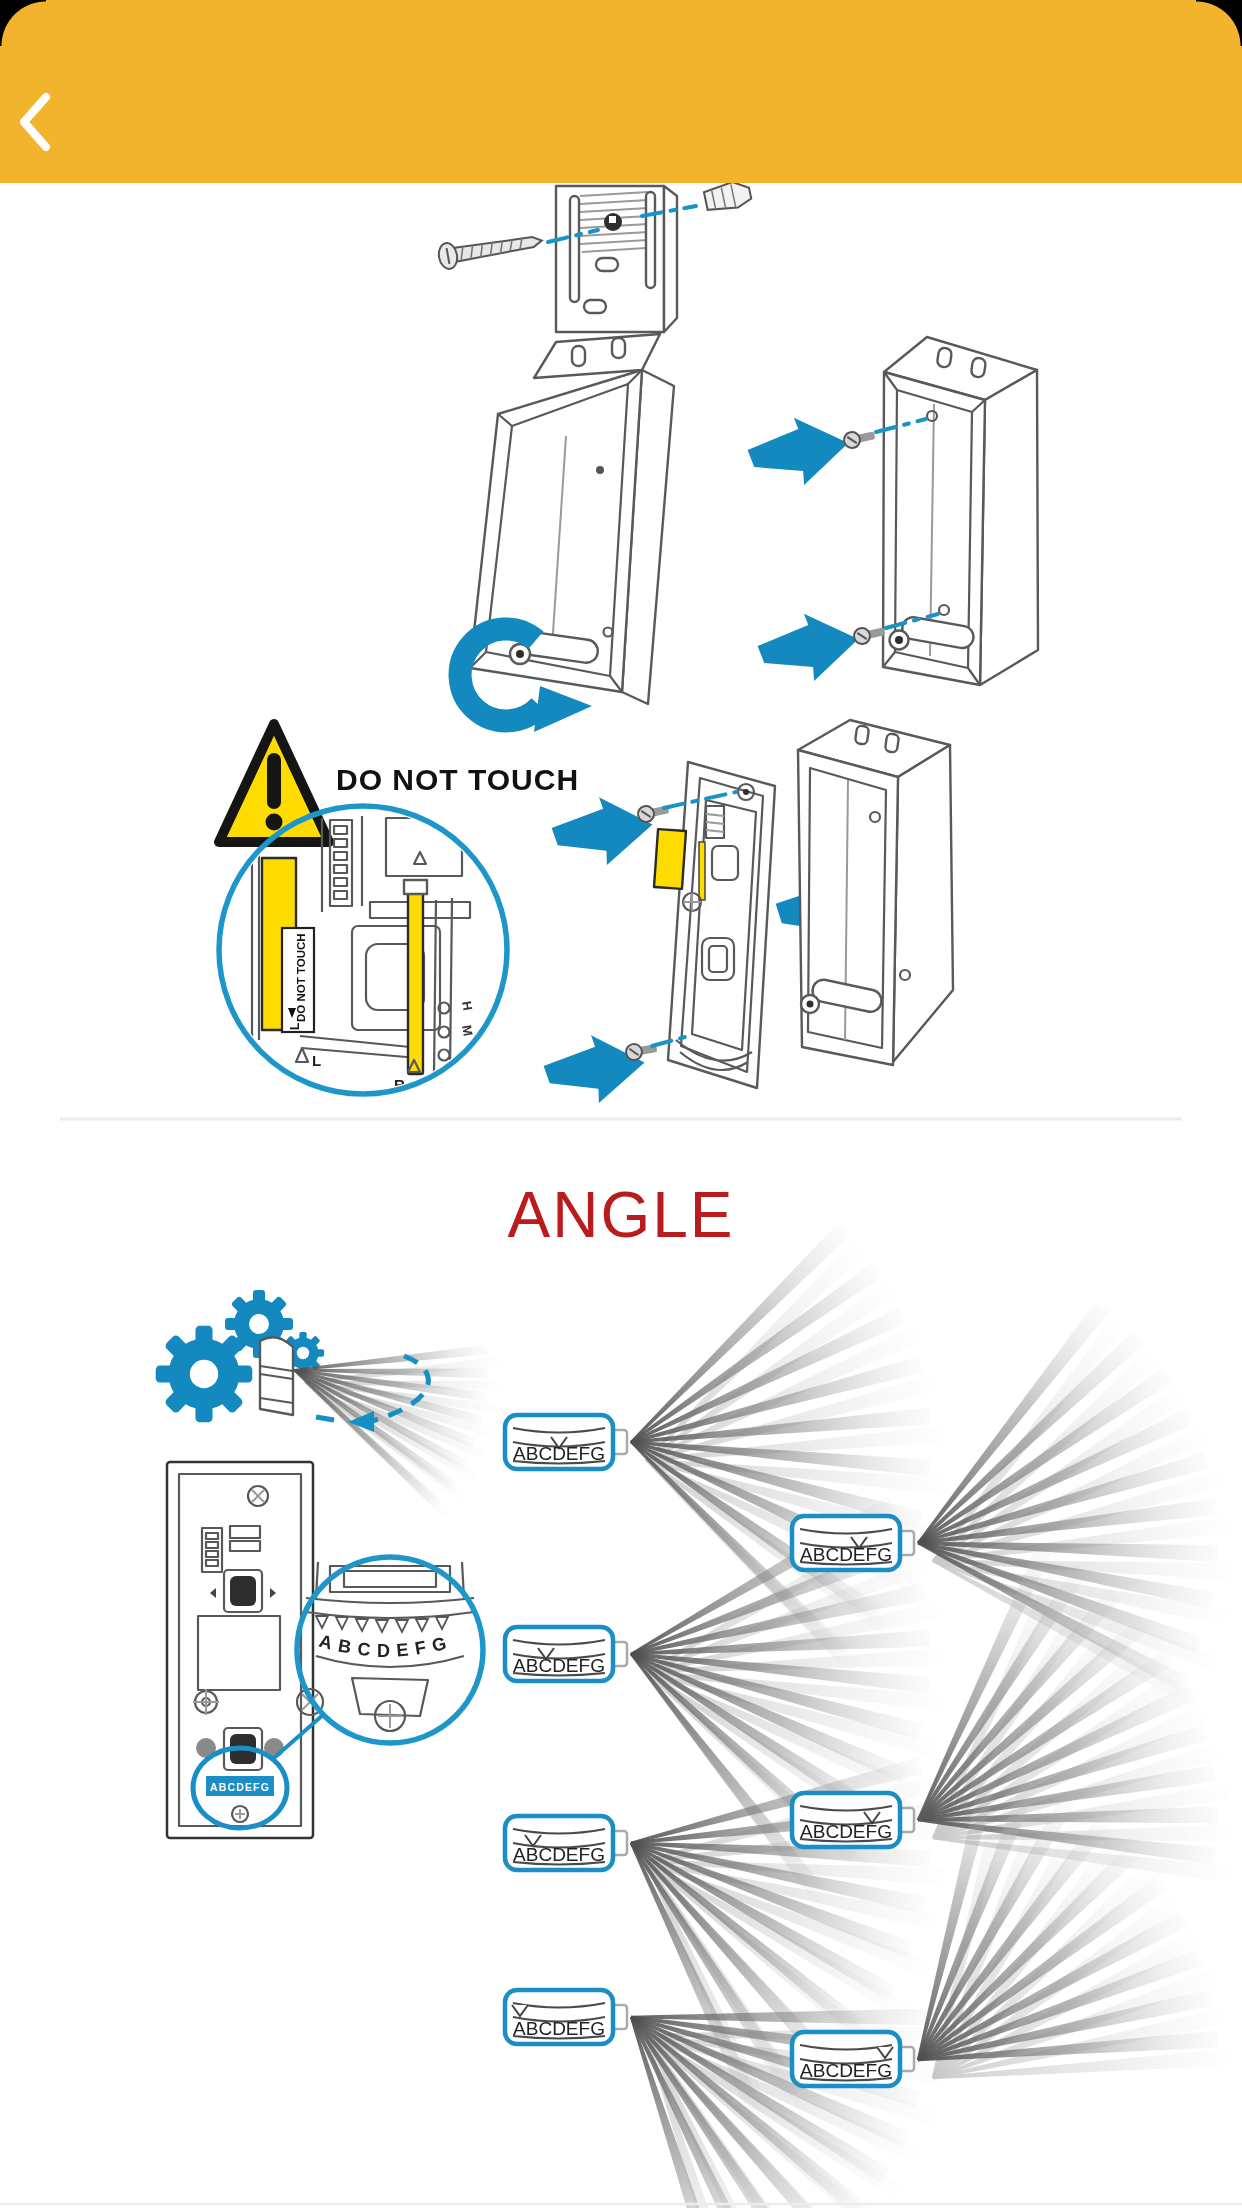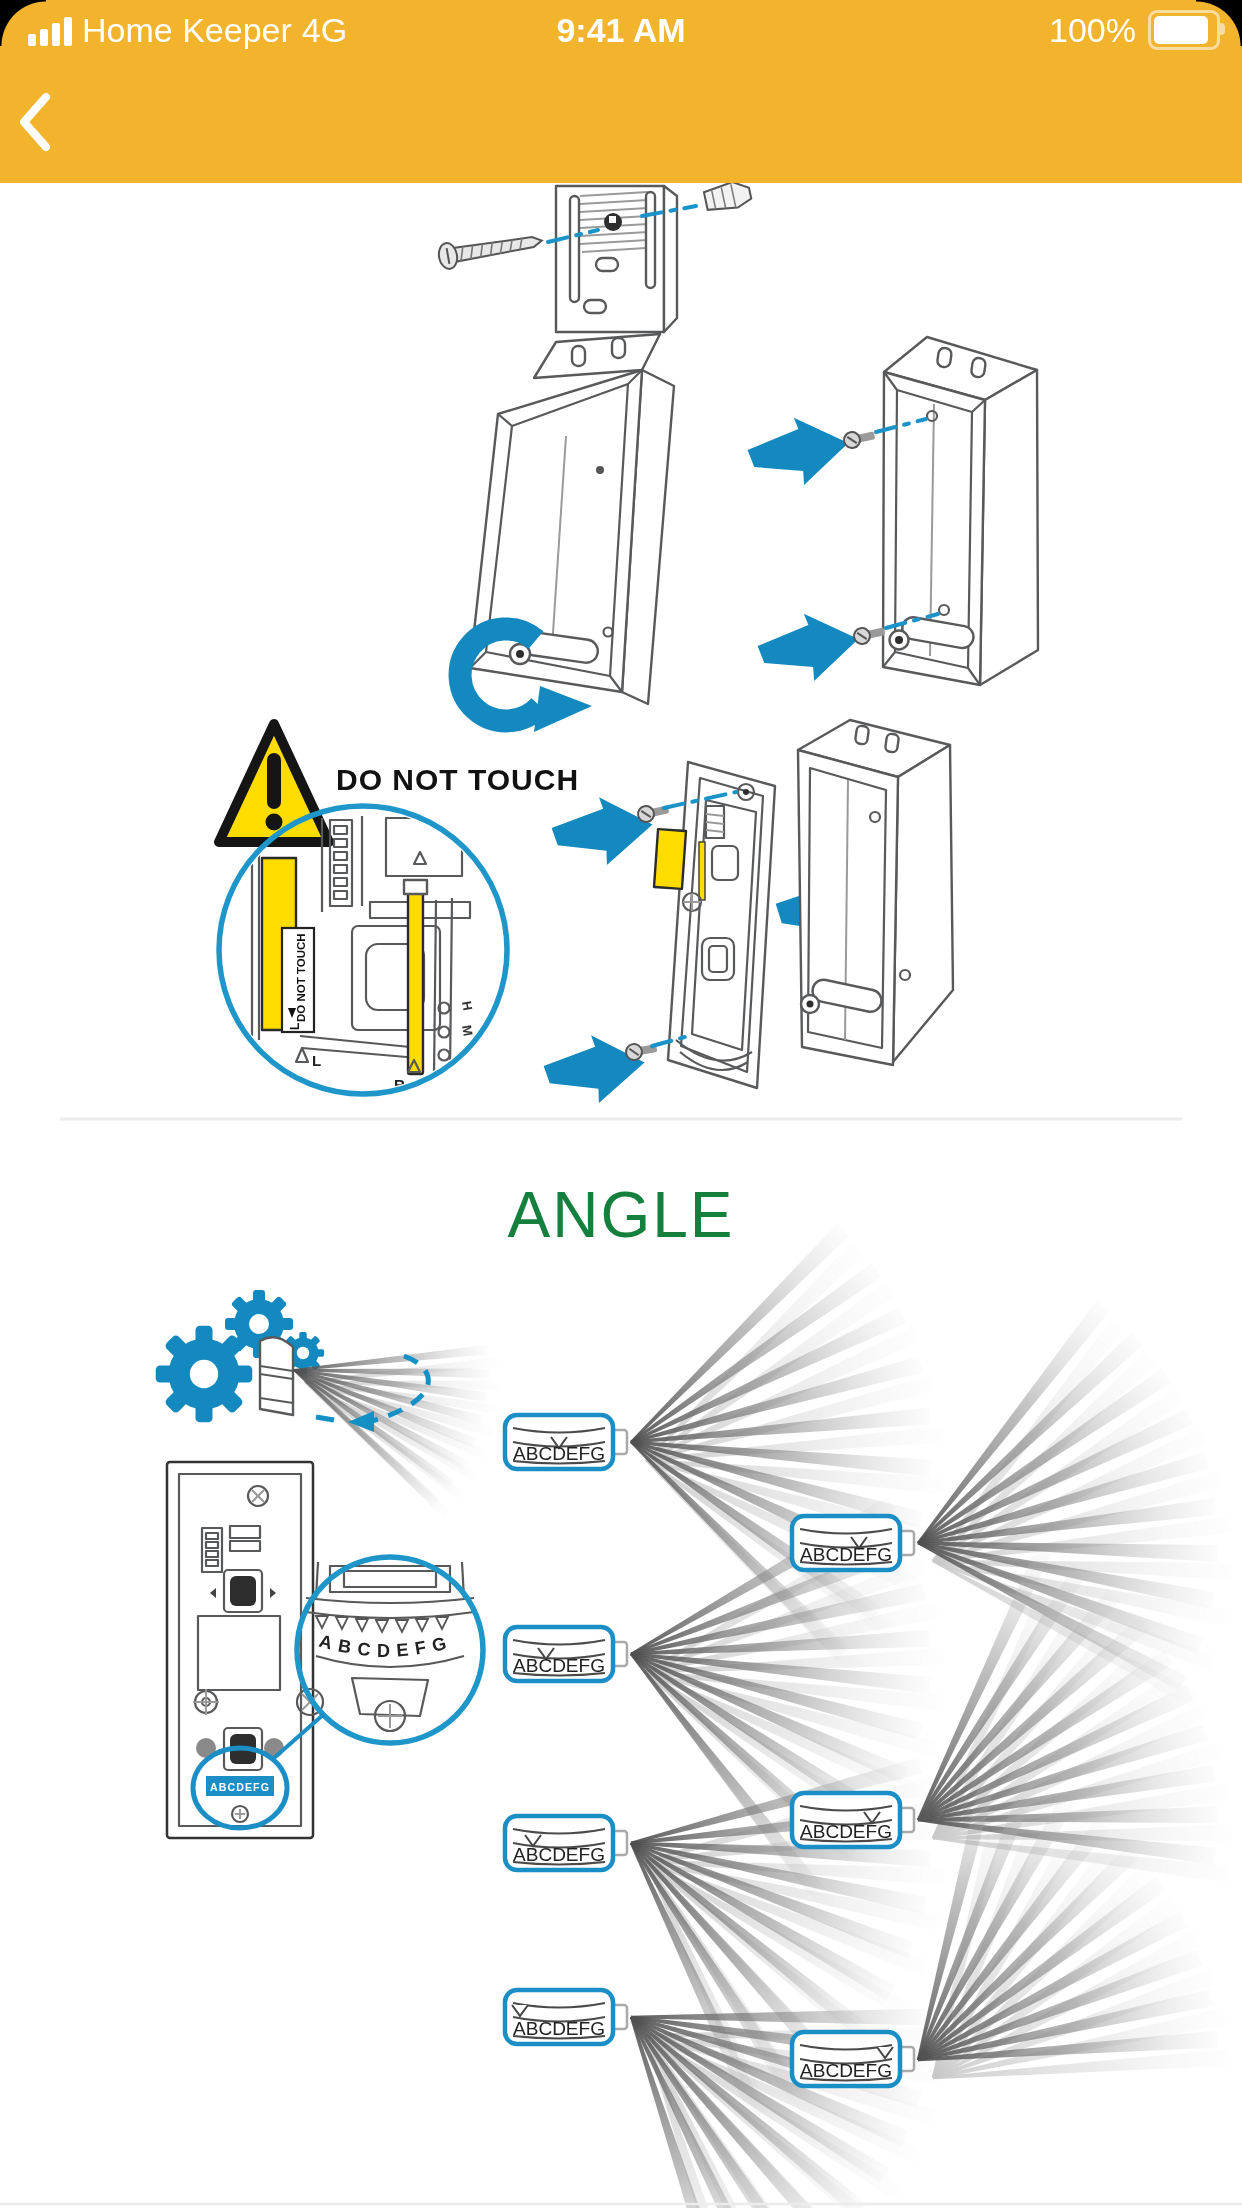--- a/index.html
+++ b/index.html
@@ -25,21 +25,21 @@
   .navbar{position:absolute;top:60px;left:0;right:0;height:123px;display:flex;align-items:center;}
   .back-btn{width:70px;height:90px;display:flex;align-items:center;justify-content:center;cursor:pointer;}
   .nav-title{color:#fff;font-size:45px;font-weight:bold;letter-spacing:.5px;white-space:nowrap;
              overflow:hidden;max-width:1100px;}
   .corner{position:absolute;top:0;width:46px;height:46px;z-index:9;}
   .corner.tl{left:0;background:radial-gradient(circle at 100% 100%, rgba(0,0,0,0) 44px, #000 45px);}
   .corner.tr{right:0;background:radial-gradient(circle at 0% 100%, rgba(0,0,0,0) 44px, #000 45px);}
   
   .content{position:absolute;top:0;left:0;width:983px;height:2208px;}
   .angle-title{position:absolute;top:1178px;left:0;width:1242px;text-align:center;
-               font-size:64px;font-weight:400;color:#15803d;letter-spacing:2px;}
+               font-size:64px;font-weight:400;color:#b91c1c;letter-spacing:2px;}
   svg{display:block;}
   svg text{font-family:"Liberation Sans",sans-serif;}
   .la{fill:#fff;stroke:#58595B;stroke-width:2.4px;stroke-linejoin:round;}
   .ln{fill:none;stroke:#58595B;stroke-width:2.2px;stroke-linejoin:round;}
   .thin{fill:none;stroke:#9a9a9a;stroke-width:2px;}
   .dd{fill:none;stroke:#1A93C8;stroke-width:4px;stroke-dasharray:20 9 5 9;stroke-linecap:round;}
   .ybox{fill:#FFDC00;stroke:#2b2b2b;stroke-width:2.4px;stroke-linejoin:round;}
   .boxb{fill:#fff;stroke:#1B8FC5;stroke-width:4.5px;}
   .dialln{fill:none;stroke:#4a4a4a;stroke-width:2px;}
 </style>
@@ -544,40 +544,20 @@
         <text x="54" y="45" text-anchor="middle" font-size="19" fill="#222" textLength="92" lengthAdjust="spacingAndGlyphs">ABCDEFG</text>
       </g>
 
       <line x1="0" y1="2204" x2="1242" y2="2204" stroke="#ECECEC" stroke-width="2.5"></line>
     </svg>
   </div>
 
   <div class="angle-title">ANGLE</div>
 
   <div class="header">
-    <div class="statusbar">
-      <div class="sb-left">
-        <span class="signal">
-            <i></i>
-            <i></i>
-            <i></i>
-            <i></i>
-          </span>
-        <span class="txt">Home Keeper</span>
-        <span class="txt">4G</span>
-      </div>
-      <div class="sb-time">9:41 AM</div>
-      <div class="sb-right">
-        <span>100%</span>
-        <span class="battery">
-            <span class="fill"></span>
-            <span class="cap"></span>
-          </span>
-      </div>
-    </div>
     <div class="navbar">
       <div class="back-btn">
         <svg width="38" height="62" viewBox="0 0 38 62">
           <polyline points="30,6 8,31 30,56" fill="none" stroke="#fff" stroke-width="8" stroke-linecap="round" stroke-linejoin="round"></polyline>
         </svg>
       </div>
     </div>
   </div>
 
   <div class="corner tl"></div>

